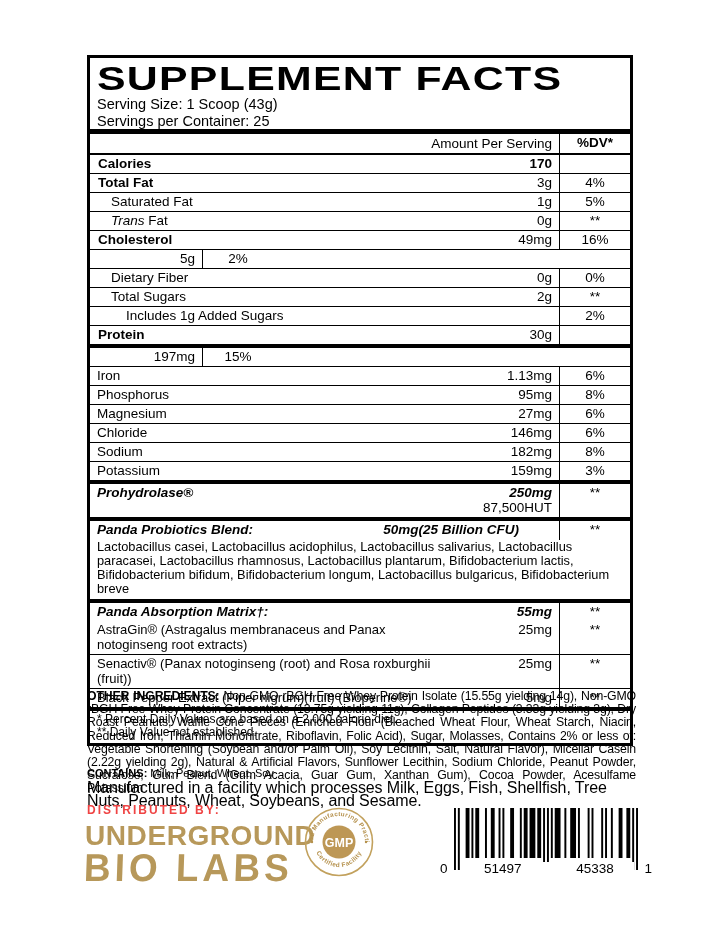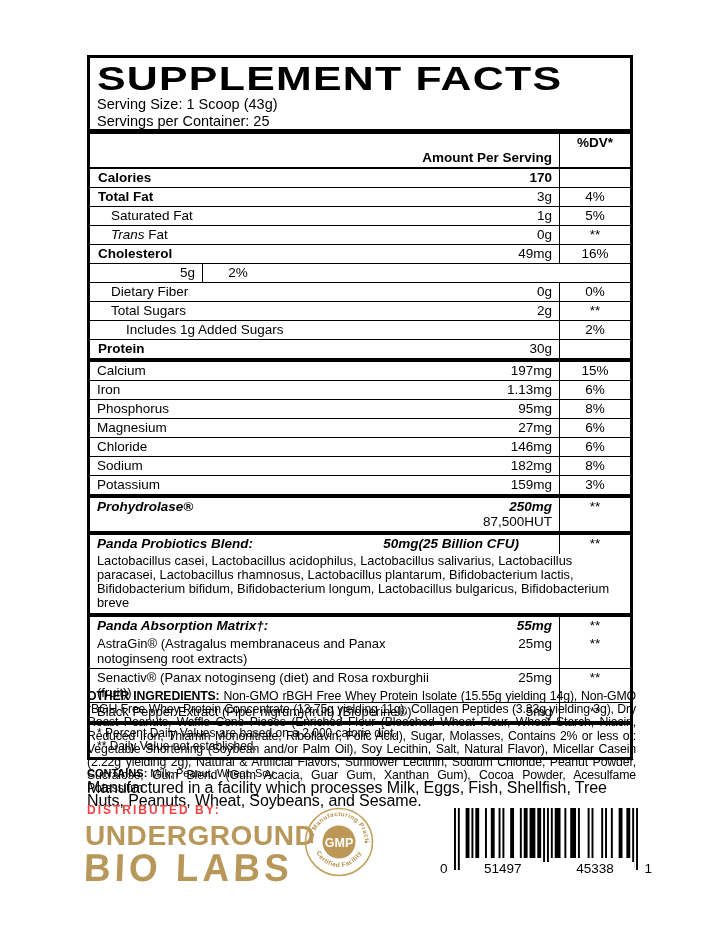--- a/index.html
+++ b/index.html
@@ -16,21 +16,21 @@
   .row{display:flex;align-items:stretch;font-size:13.5px;line-height:15px;}
   .bt{border-top:1.5px solid #000;}
   .row .name{flex:1;padding:1px 4px 2px 7px;}
   .row.b .name{font-weight:bold;padding-left:8px;}
   .row.i1 .name{padding-left:21px;}
   .row.i2 .name{padding-left:36px;}
   .row .amt{width:105px;text-align:right;padding:1px 7px 2px 0;}
   .row .amt.ab{font-weight:bold;}
   .dvc{width:71px;border-left:1.5px solid #000;text-align:center;padding:1px 0 2px;box-sizing:border-box;}
   .head{border-bottom:1.5px solid #000;}
-  .head .amth{font-weight:bold;padding:16px 7px 2px 0;}
+  .head .amth{font-weight:normal;padding:2px 7px 2px 0;}
   .head .dvc{font-weight:bold;}
 
   .bi{font-weight:bold;font-style:italic;}
   .blend{display:flex;align-items:stretch;font-size:13.5px;line-height:15px;}
   .bl-left{flex:1;padding:1px 0 2px 7px;}
   .bl-sub{font-size:13px;}
   .bl-amts{width:110px;text-align:right;padding:1px 7px 2px 0;}
   .blend-head{display:flex;align-items:stretch;font-size:13.5px;line-height:15.5px;}
   .blend-head .pname{flex:1;padding:1px 0 1px 7px;}
   .blend-head .pamt{padding:1px 40px 1px 0;text-align:right;}
@@ -122,21 +122,20 @@
         </div>
         <div class="row bt b">
           <span class="name">Protein</span>
           <span class="amt">30g</span>
           <span class="dvc"></span>
         </div>
       </div>
     <div class="thickbar" style="height:4px;"></div>
     <div id="mineral-rows">
         <div class="row">
-          <span class="name">Calcium</span>
           <span class="amt">197mg</span>
           <span class="dvc">15%</span>
         </div>
         <div class="row bt">
           <span class="name">Iron</span>
           <span class="amt">1.13mg</span>
           <span class="dvc">6%</span>
         </div>
         <div class="row bt">
           <span class="name">Phosphorus</span>
@@ -194,21 +193,21 @@
         <span class="amt bi">55mg</span>
         <span class="dvc">**</span>
       </div>
       <div class="row">
         <span class="name" style="font-size:13px">AstraGin® (Astragalus membranaceus and Panax notoginseng root extracts)</span>
         <span class="amt">25mg</span>
         <span class="dvc">**</span>
       </div>
       <div id="extra-rows">
           <div class="row bt">
-            <span class="name" style="font-size: 13px;">Senactiv® (Panax notoginseng (diet) and Rosa roxburghii (fruit))</span>
+            <span class="name" style="font-size: 13px;">Senactiv® (Panax notoginseng (root) and Rosa roxburghii (fruit))</span>
             <span class="amt">25mg</span>
             <span class="dvc">**</span>
           </div>
           <div class="row bt">
             <span class="name" style="font-size: 13px;">Black Pepper Extract (Piper nigrum)(fruit) (Bioperine®)</span>
             <span class="amt">5mg</span>
             <span class="dvc">**</span>
           </div>
         </div>
     </div>

